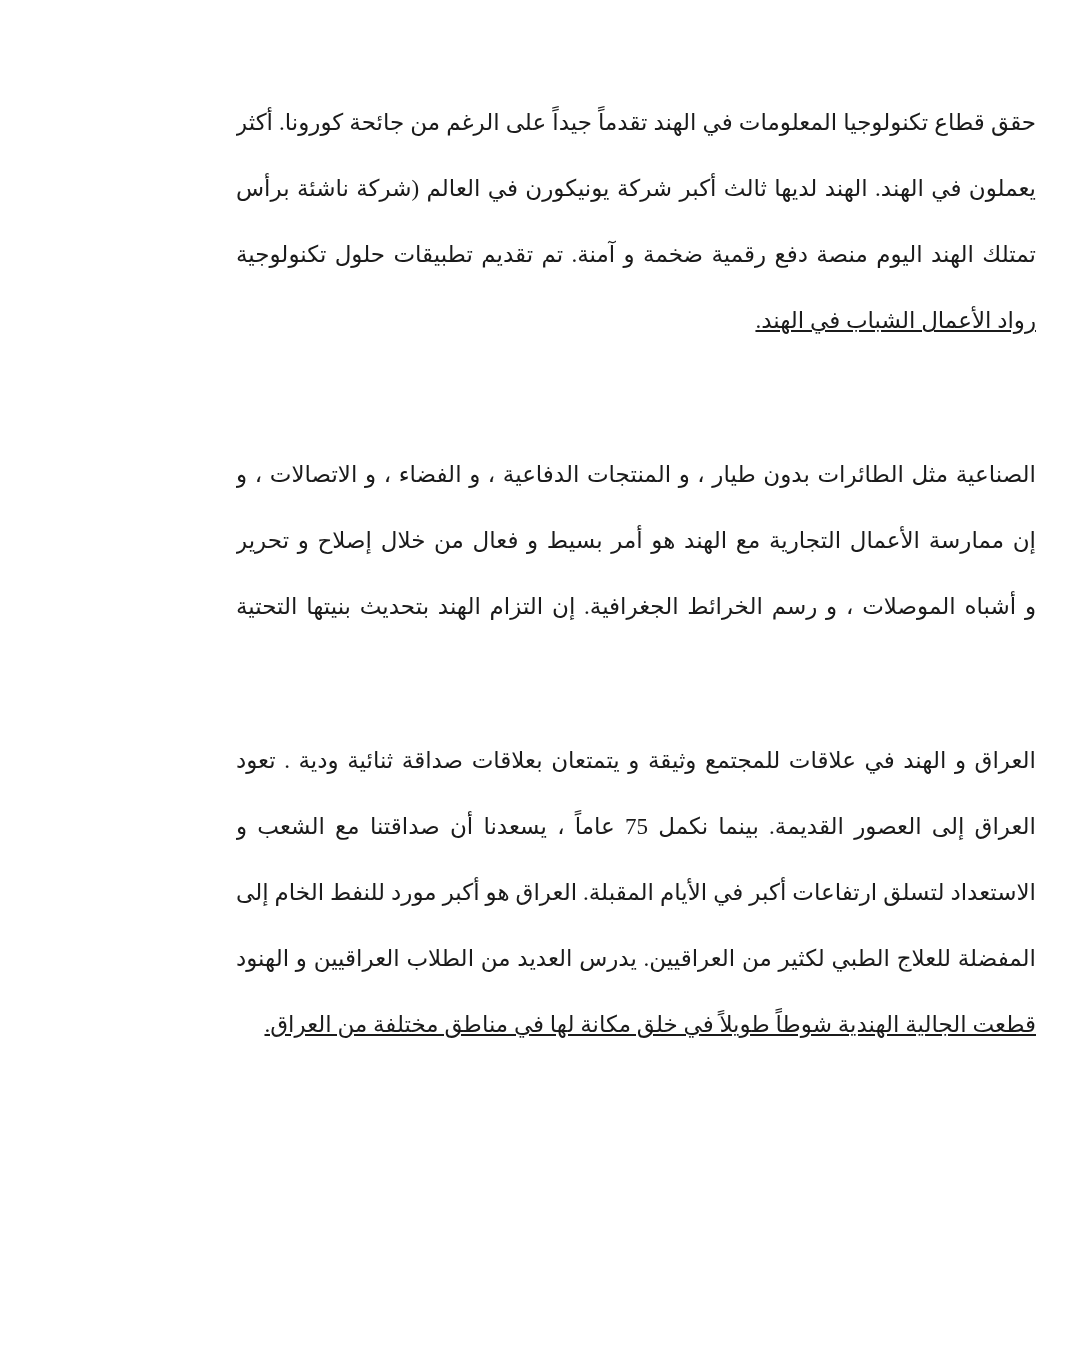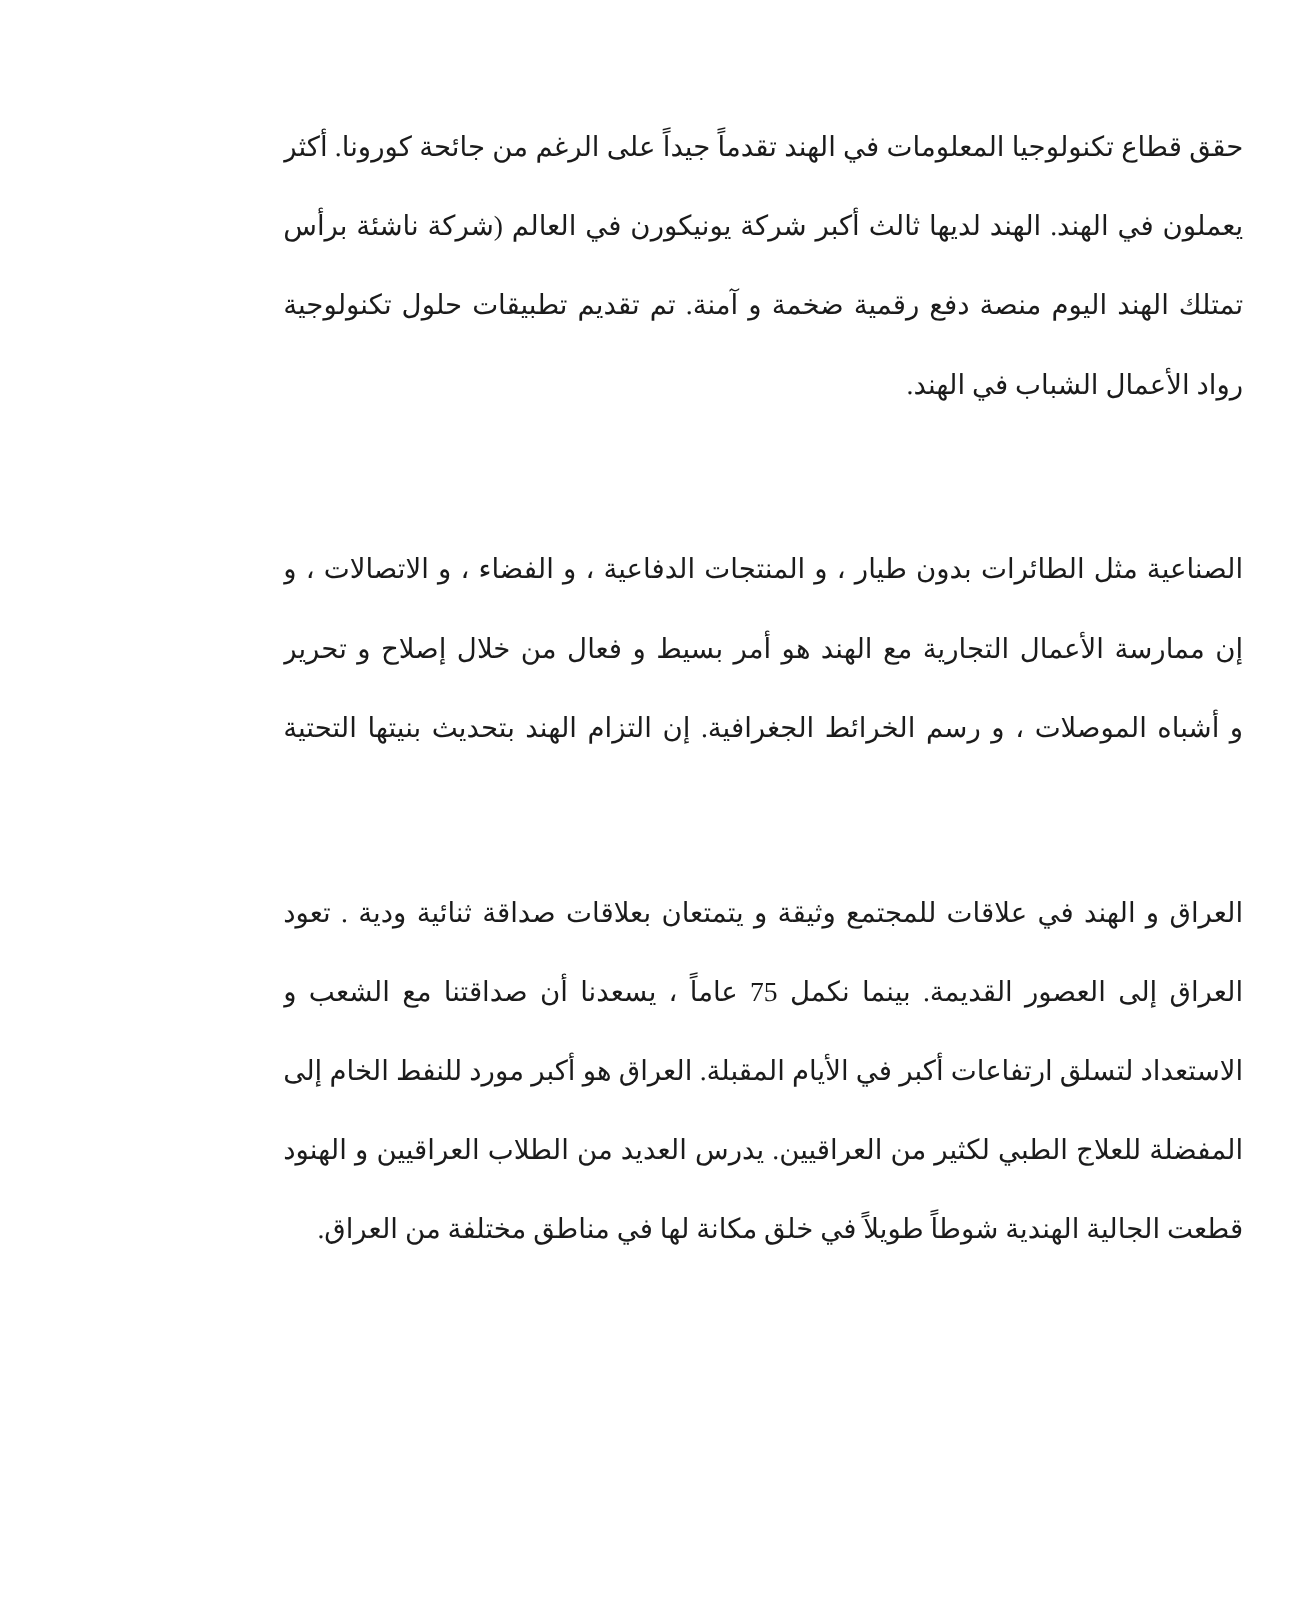--- a/index.html
+++ b/index.html
@@ -28,20 +28,21 @@
     line-height: 66px;
     height: 66px;
     text-align: justify;
     text-align-last: justify;
     white-space: normal;
     overflow: hidden;
   }
   .line.last-line {
     text-align: left;
     text-align-last: right;
+    text-decoration: underline;
   }
 </style>
 </head>
 <body>
 
 <div class="page">
   <div id="paragraphs-root">
       <div class="paragraph">
         <div class="line">حقق قطاع تكنولوجيا المعلومات في الهند تقدماً جيداً على الرغم من جائحة كورونا. أكثر من 5 ملايين مبرمج</div>
         <div class="line">يعملون في الهند. الهند لديها ثالث أكبر شركة يونيكورن في العالم (شركة ناشئة برأس مال 9 مليار دولار).</div>

